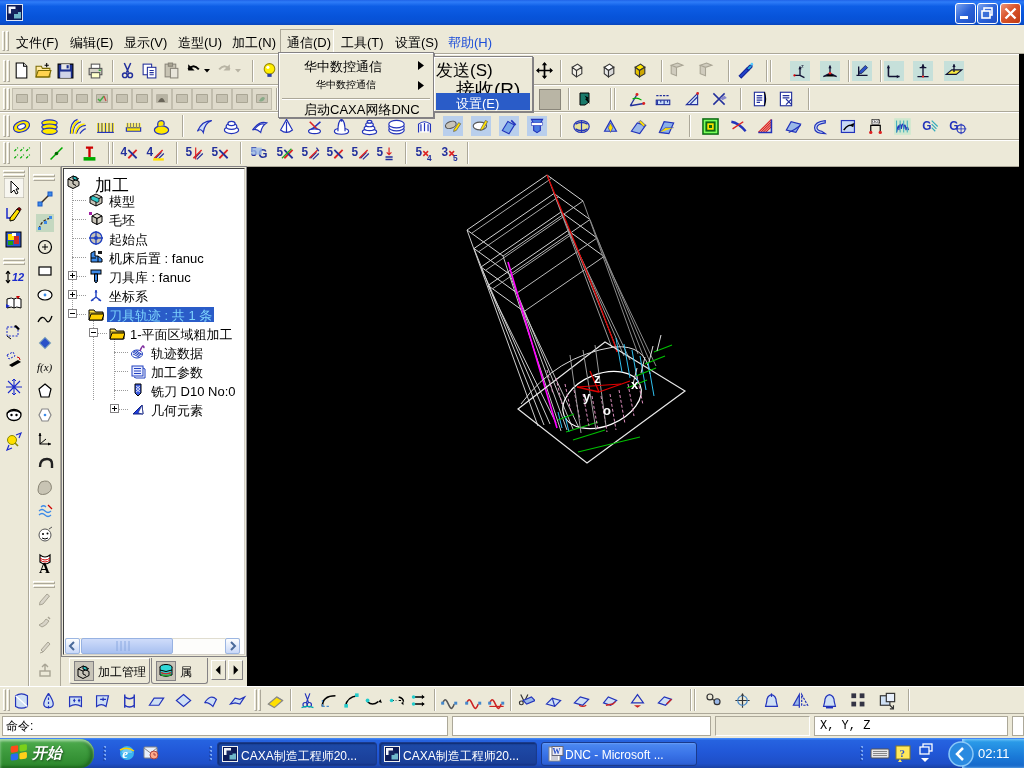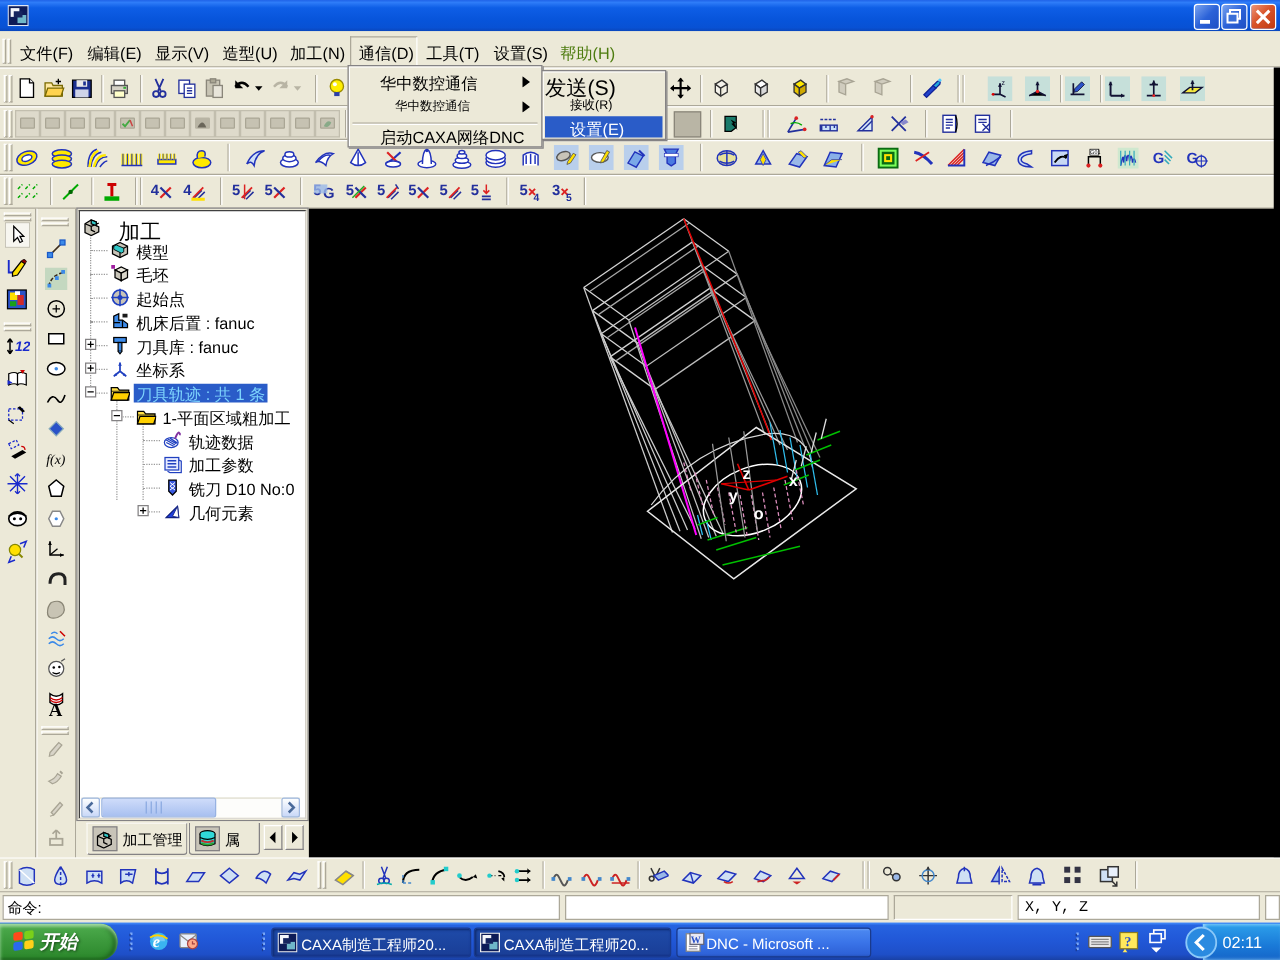--- a/index.html
+++ b/index.html
@@ -30,21 +30,21 @@
 <div style="position:absolute;left:2px;top:31px;width:3px;height:20px;border-top:1px solid #fff;border-left:1px solid #fff;border-bottom:1px solid #aca899;border-right:1px solid #aca899;box-sizing:border-box"></div>
     <div style="position:absolute;left:6px;top:31px;width:3px;height:20px;border-top:1px solid #fff;border-left:1px solid #fff;border-bottom:1px solid #aca899;border-right:1px solid #aca899;box-sizing:border-box"></div>
 <div style="position:absolute;left:16px;top:34px;width:46px;height:15px;font-size:13px;color:#000;white-space:pre">文件(F)</div>
 <div style="position:absolute;left:70px;top:34px;width:46px;height:15px;font-size:13px;color:#000;white-space:pre">编辑(E)</div>
 <div style="position:absolute;left:124px;top:34px;width:46px;height:15px;font-size:13px;color:#000;white-space:pre">显示(V)</div>
 <div style="position:absolute;left:178px;top:34px;width:46px;height:15px;font-size:13px;color:#000;white-space:pre">造型(U)</div>
 <div style="position:absolute;left:232px;top:34px;width:46px;height:15px;font-size:13px;color:#000;white-space:pre">加工(N)</div>
 <div style="position:absolute;left:287px;top:34px;width:46px;height:15px;font-size:13px;color:#000;white-space:pre">通信(D)</div>
 <div style="position:absolute;left:341px;top:34px;width:46px;height:15px;font-size:13px;color:#000;white-space:pre">工具(T)</div>
 <div style="position:absolute;left:395px;top:34px;width:46px;height:15px;font-size:13px;color:#000;white-space:pre">设置(S)</div>
-<div style="position:absolute;left:448px;top:34px;width:46px;height:15px;font-size:13px;color:#4d7c0f;white-space:pre">帮助(H)</div>
+<div style="position:absolute;left:448px;top:34px;width:46px;height:15px;font-size:13px;color:#1d4ed8;white-space:pre">帮助(H)</div>
 <div style="position:absolute;left:280px;top:29px;width:54px;height:25px;border-top:1px solid #aca899;border-left:1px solid #aca899;border-right:1px solid #fff;background:transparent"></div>
 <div style="position:absolute;left:0px;top:84px;width:1024px;height:1px;background:#aca899"></div>
 <div style="position:absolute;left:0px;top:85px;width:1024px;height:1px;background:#fff"></div>
 <div style="position:absolute;left:0px;top:111px;width:1024px;height:1px;background:#aca899"></div>
 <div style="position:absolute;left:0px;top:112px;width:1024px;height:1px;background:#fff"></div>
 <div style="position:absolute;left:0px;top:139px;width:1024px;height:1px;background:#aca899"></div>
 <div style="position:absolute;left:0px;top:140px;width:1024px;height:1px;background:#fff"></div>
 <div style="position:absolute;left:0px;top:166px;width:1024px;height:1px;background:#aca899"></div>
 <div style="position:absolute;left:3px;top:60px;width:3px;height:22px;border-top:1px solid #fff;border-left:1px solid #fff;border-bottom:1px solid #aca899;border-right:1px solid #aca899;box-sizing:border-box"></div>
     <div style="position:absolute;left:7px;top:60px;width:3px;height:22px;border-top:1px solid #fff;border-left:1px solid #fff;border-bottom:1px solid #aca899;border-right:1px solid #aca899;box-sizing:border-box"></div>
@@ -1198,15 +1198,15 @@
       <path d="M1 0 l6 4.5 L1 9 z" fill="#000"></path>
     </svg>
 <svg style="position:absolute;left:417px;top:81px" width="8" height="9" viewBox="0 0 8 9">
       <path d="M1 0 l6 4.5 L1 9 z" fill="#000"></path>
     </svg>
 <div style="position:absolute;left:282px;top:98px;width:148px;height:1px;background:#aca899"></div>
 <div style="position:absolute;left:282px;top:99px;width:148px;height:1px;background:#fff"></div>
 <div style="position:absolute;left:304px;top:101px;width:124px;height:27px;font-size:13px;white-space:pre">启动CAXA网络DNC</div>
 <div style="position:absolute;left:433px;top:56px;width:100px;height:56px;background:#ece9d8;border:1px solid #848284;box-shadow:inset 1px 1px 0 #fff,1px 1px 0 #848284"></div>
 <div style="position:absolute;left:436px;top:59px;width:70px;height:15px;font-size:17px;white-space:pre">发送(S)</div>
-<div style="position:absolute;left:456px;top:77px;width:70px;height:15px;font-size:10px;white-space:pre">接收(R)</div>
+<div style="position:absolute;left:456px;top:77px;width:70px;height:15px;font-size:19px;white-space:pre">接收(R)</div>
 <div style="position:absolute;left:436px;top:93px;width:94px;height:17px;background:#2a5cc8"></div>
 <div style="position:absolute;left:456px;top:95px;width:70px;height:15px;font-size:13px;color:#fff;white-space:pre">设置(E)</div>
 </div>
 </body></html>

